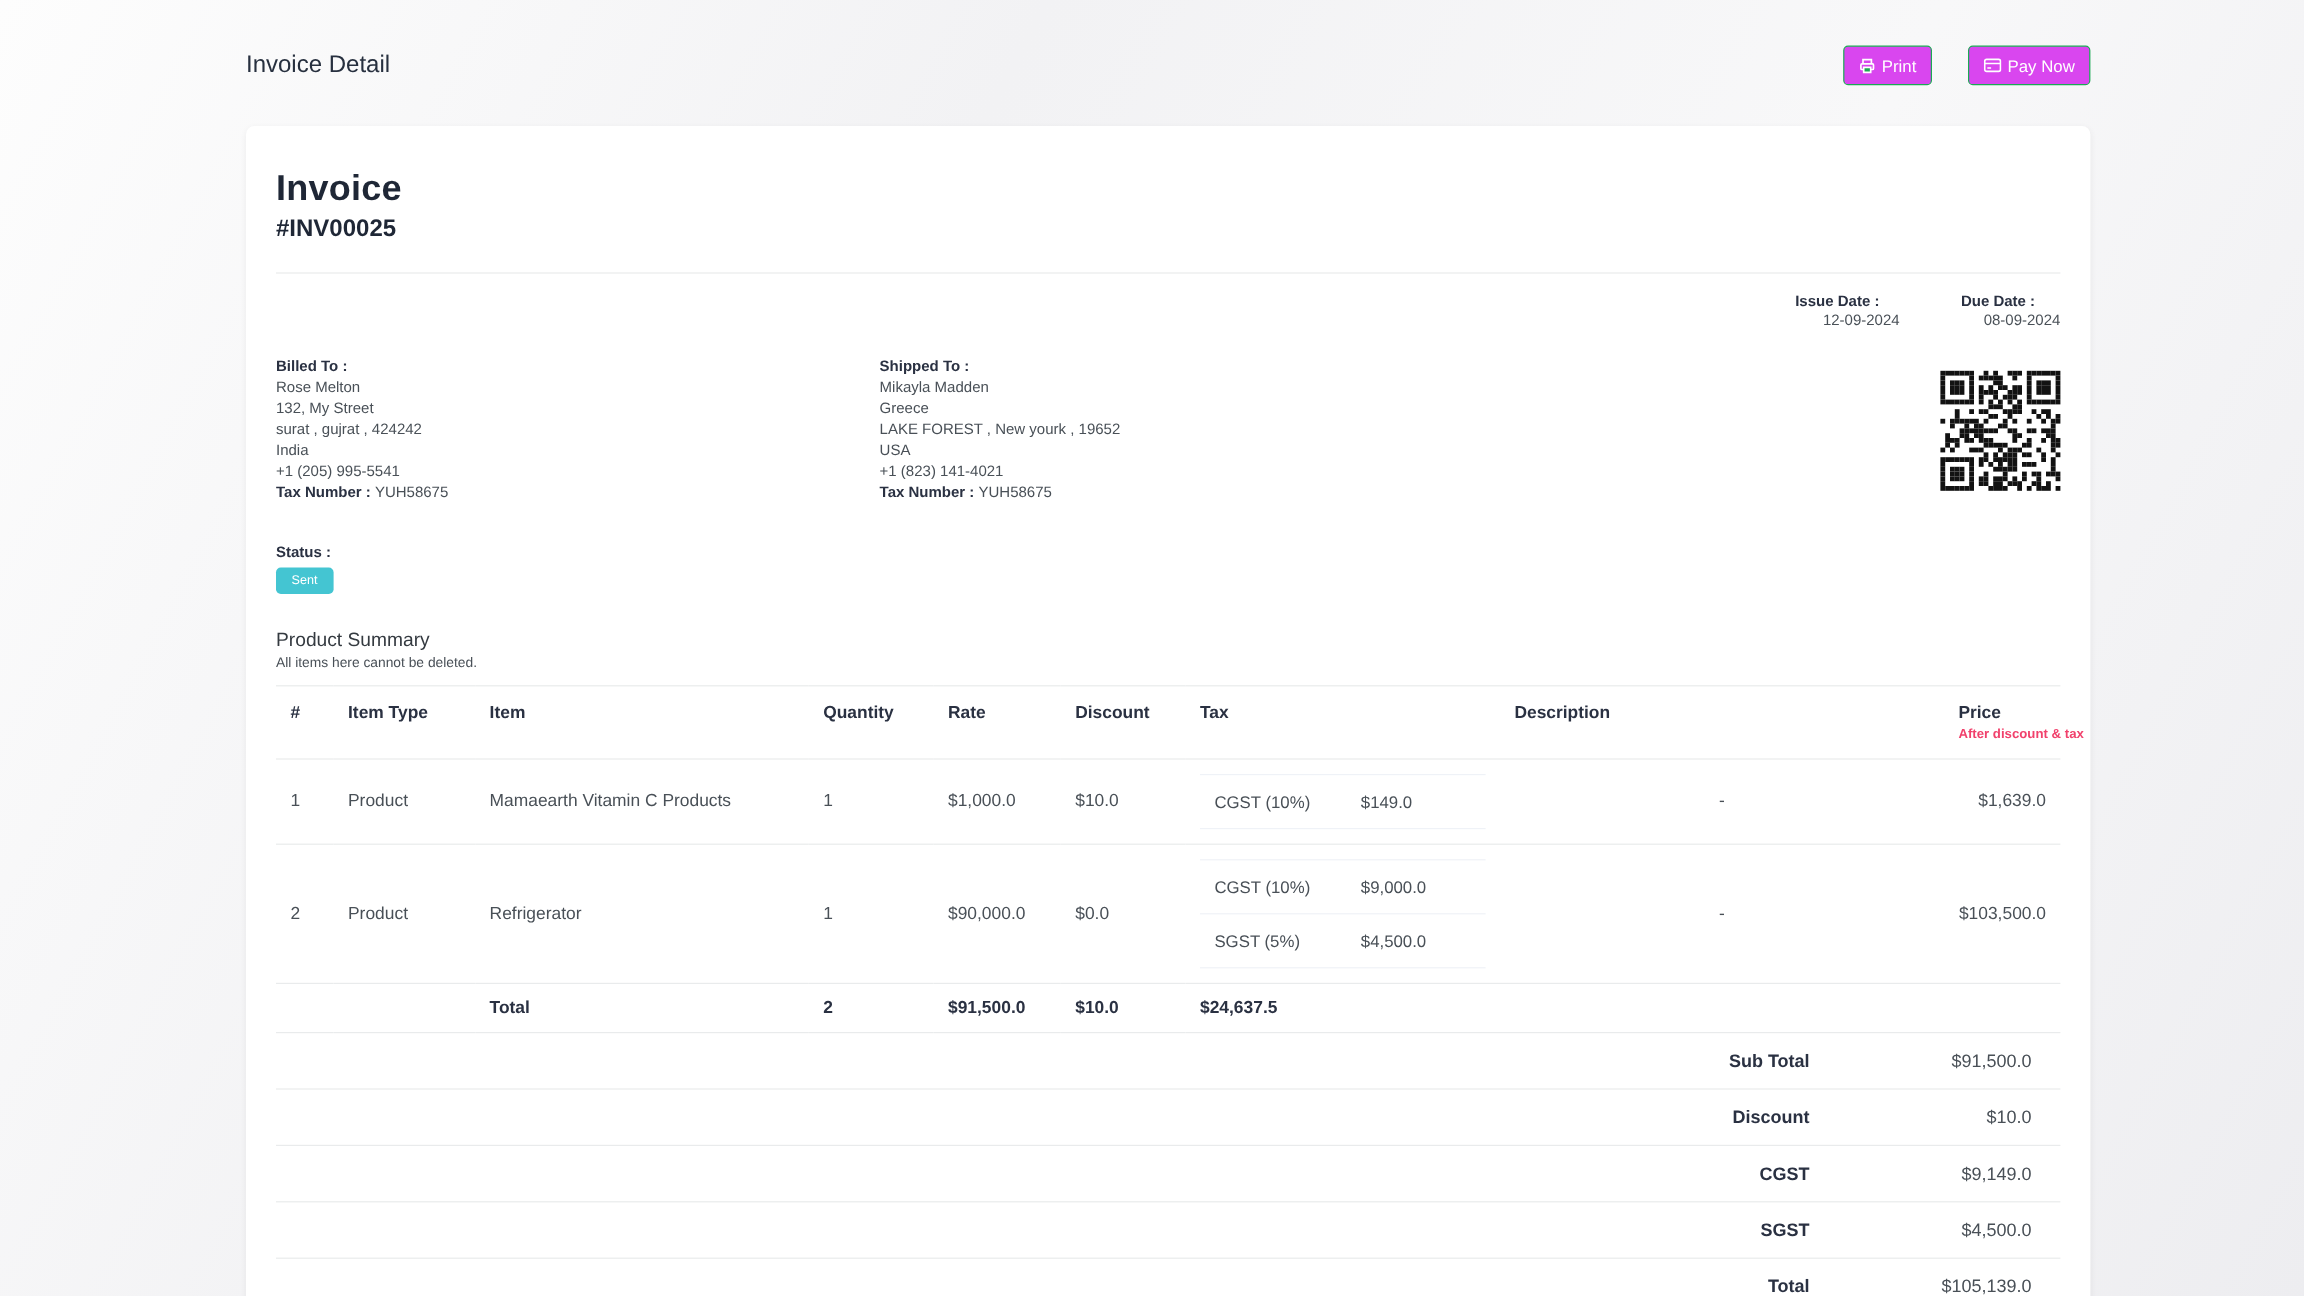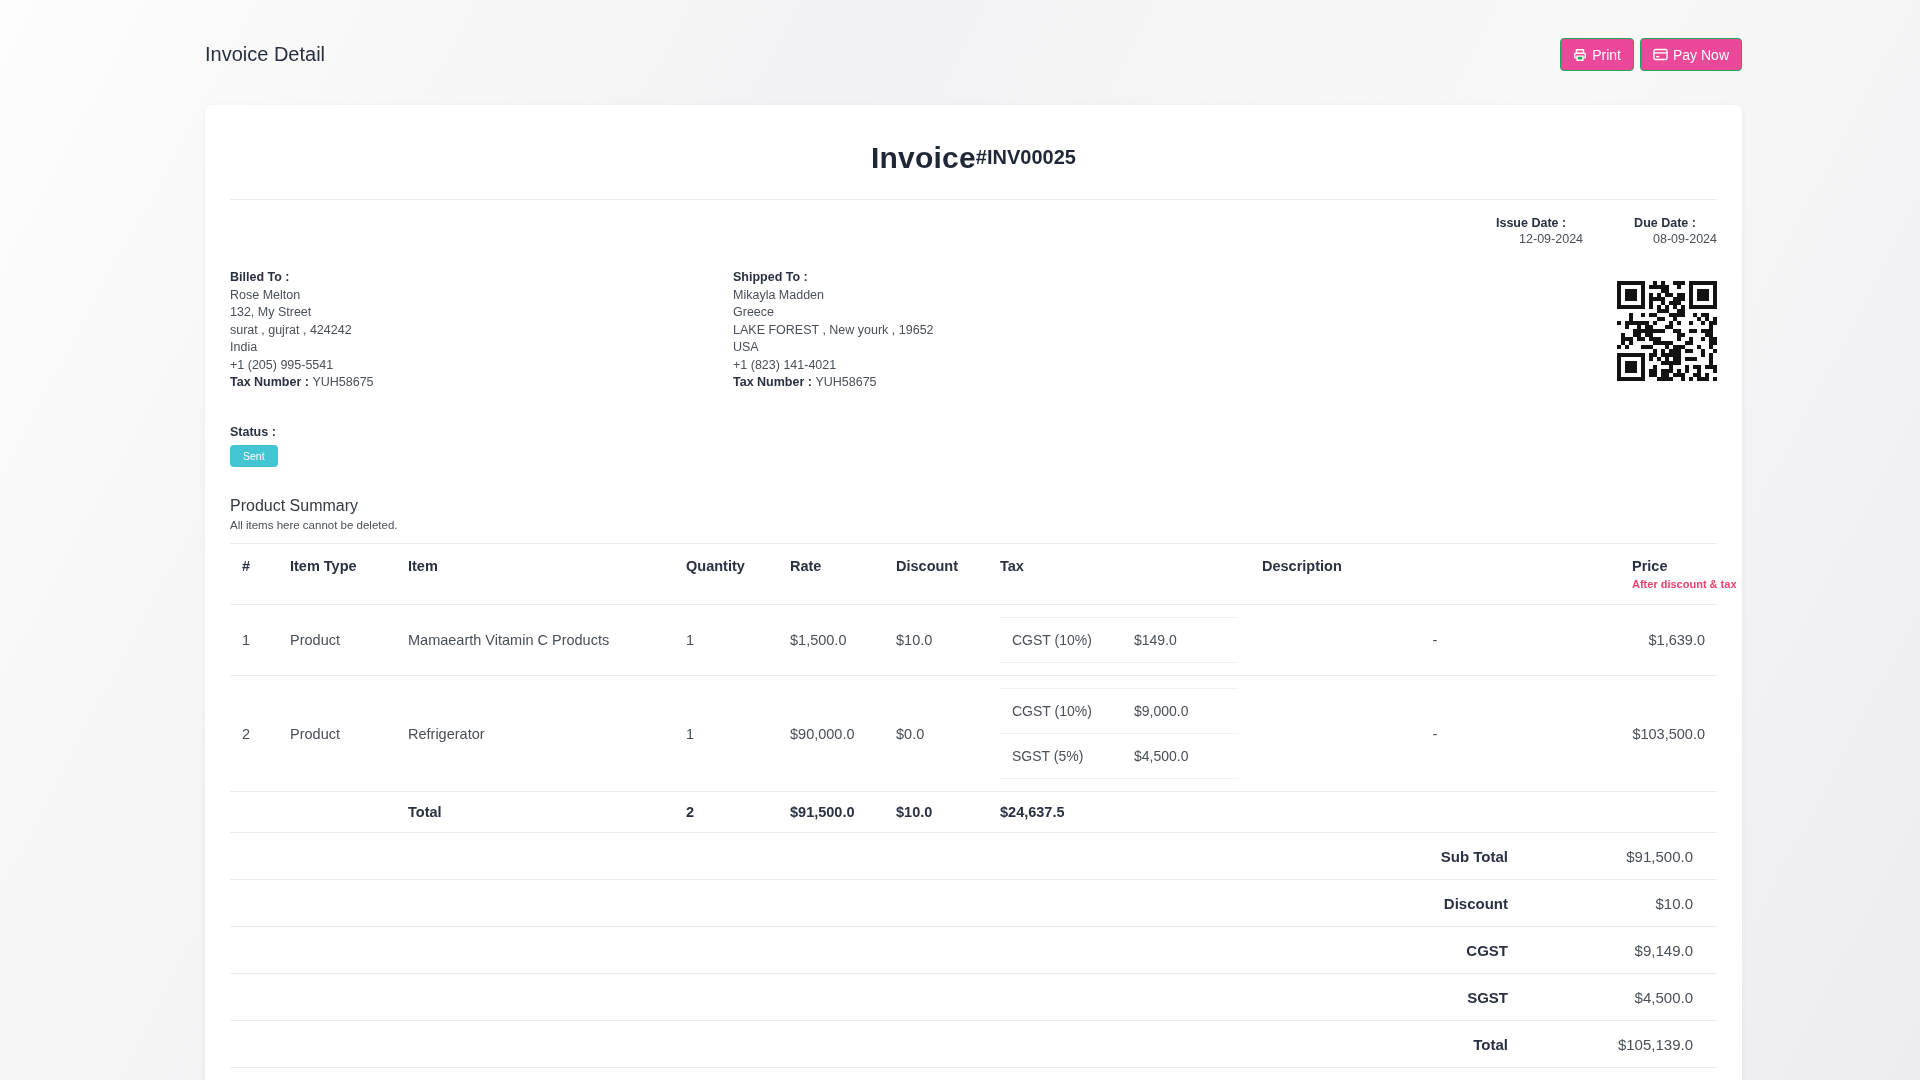--- a/index.html
+++ b/index.html
@@ -8,27 +8,27 @@
     font-family:"Liberation Sans",sans-serif;
     color:#495057;
     background:linear-gradient(118deg,#fdfdfd 0%,#f2f2f4 35%,#f8f8f9 65%,#ededf0 100%);
   }
   .container{width:1537px;margin-left:205px;}
   
   .topbar{display:flex;align-items:center;justify-content:space-between;padding-top:38px;}
   .page-title{font-size:20px;font-weight:500;color:#27303f;}
   .actions{display:flex;gap:6px;}
   .btn{display:flex;align-items:center;gap:5px;height:33px;padding:0 12px;
-    background:#ec4899;border:1px solid #1baa53;border-radius:4px;color:#fff;
-    font-size:14px;font-family:"Liberation Sans",sans-serif;cursor:pointer;}
+    background:#d946ef;border:1px solid #1baa53;border-radius:4px;color:#fff;
+    font-size:14px;font-family:"Liberation Sans",sans-serif;cursor:pointer;margin-left:24px;}
   .btn svg{display:block;}
   
   .card{margin-top:34px;background:#fff;border-radius:7px 7px 0 0;
     box-shadow:0 2px 6px rgba(30,32,37,.06);padding:36px 25px 0;min-height:1000px;}
-  .inv-head{display:flex;justify-content:center;align-items:flex-start;}
+  .inv-head{display:flex;justify-content:space-between;align-items:flex-start;flex-direction:column;}
   .inv-title{font-size:30px;font-weight:600;color:#1f2736;margin:0;letter-spacing:.2px;}
   .inv-number{font-size:20px;font-weight:600;color:#1f2736;padding-top:5px;}
   .divider{border-bottom:1px solid #e9ebec;margin-top:24px;}
   
   .dates{display:flex;justify-content:flex-end;gap:30px;margin-top:15px;}
   .date-block{text-align:center;font-size:12.5px;line-height:16px;}
   .date-label{font-weight:700;color:#2a3142;}
   .date-value{color:#495057;margin-left:40px;}
   
   .addresses{position:relative;margin-top:22px;min-height:120px;}
@@ -806,21 +806,21 @@
             <span class="price-note">After discount &amp; tax</span>
           </th>
         </tr>
       </thead>
       <tbody>
         <tr>
           <td>1</td>
           <td>Product</td>
           <td>Mamaearth Vitamin C Products</td>
           <td>1</td>
-          <td>$1,500.0</td>
+          <td>$1,000.0</td>
           <td>$10.0</td>
           <td class="taxcell">
             <div class="tax-row">
               <span class="tax-name">CGST (10%)</span>
               <span class="tax-amt">$149.0</span>
             </div>
           </td>
           <td class="center">-</td>
           <td class="right">$1,639.0</td>
         </tr>

